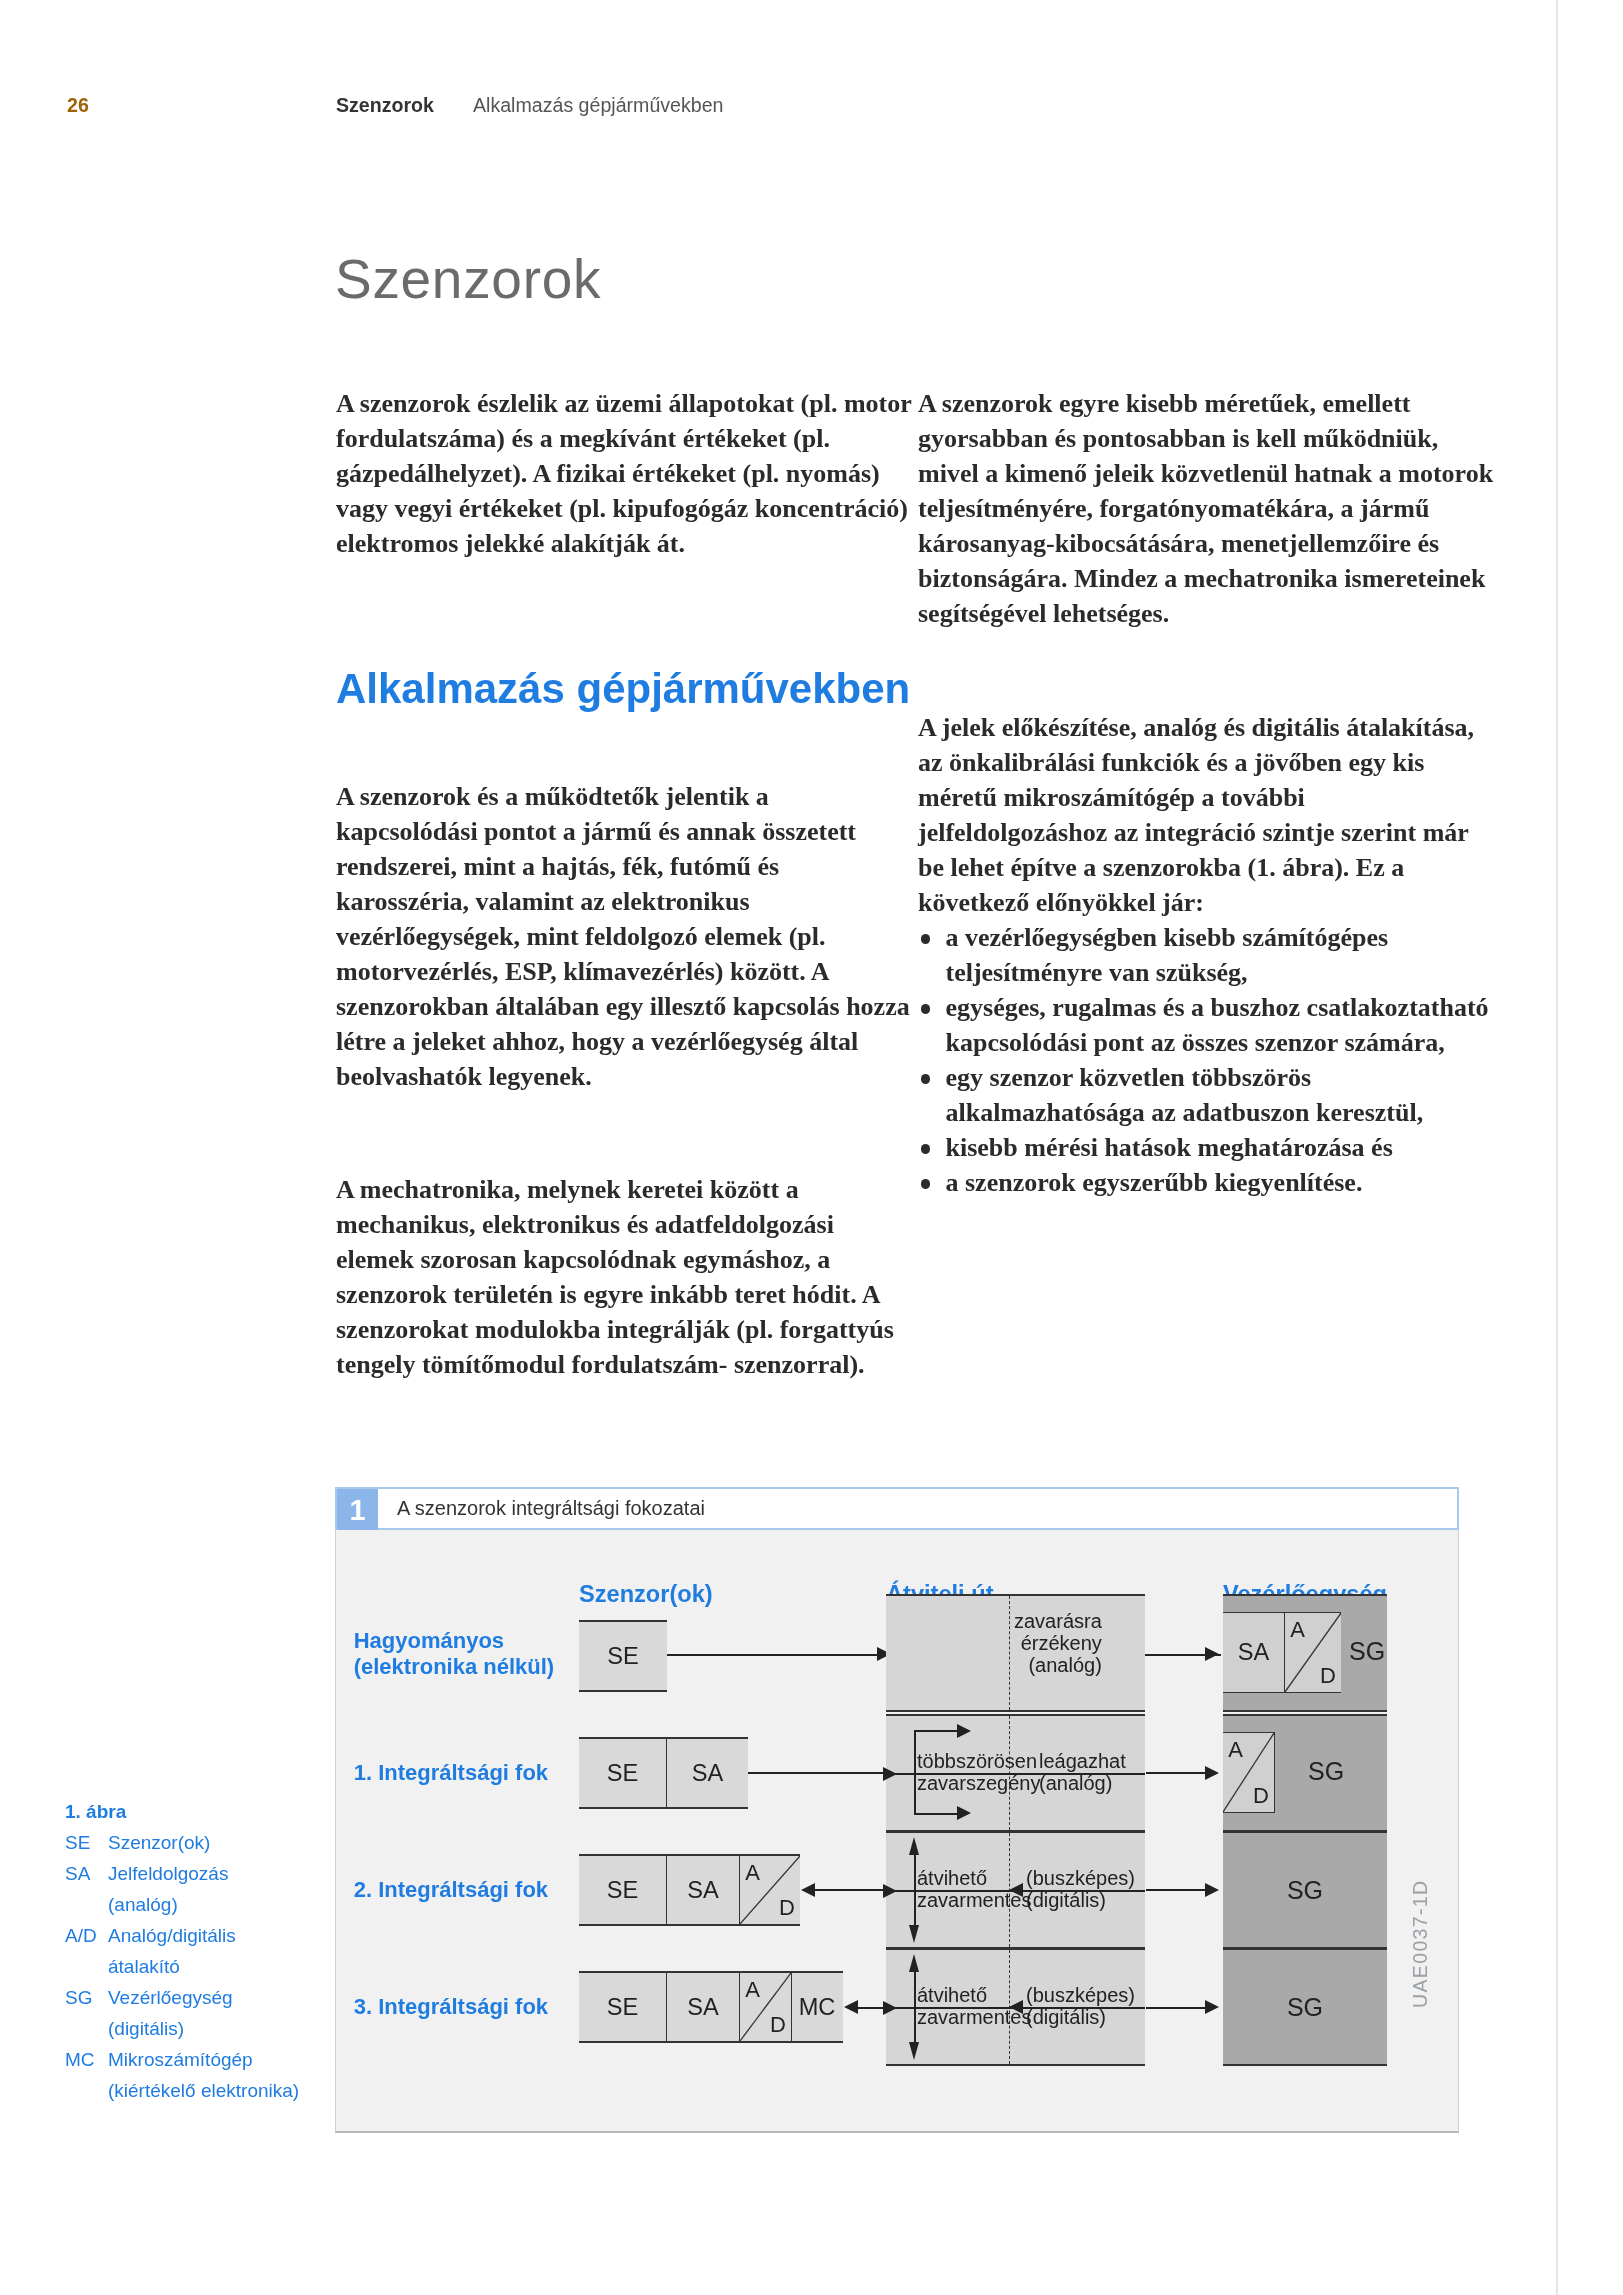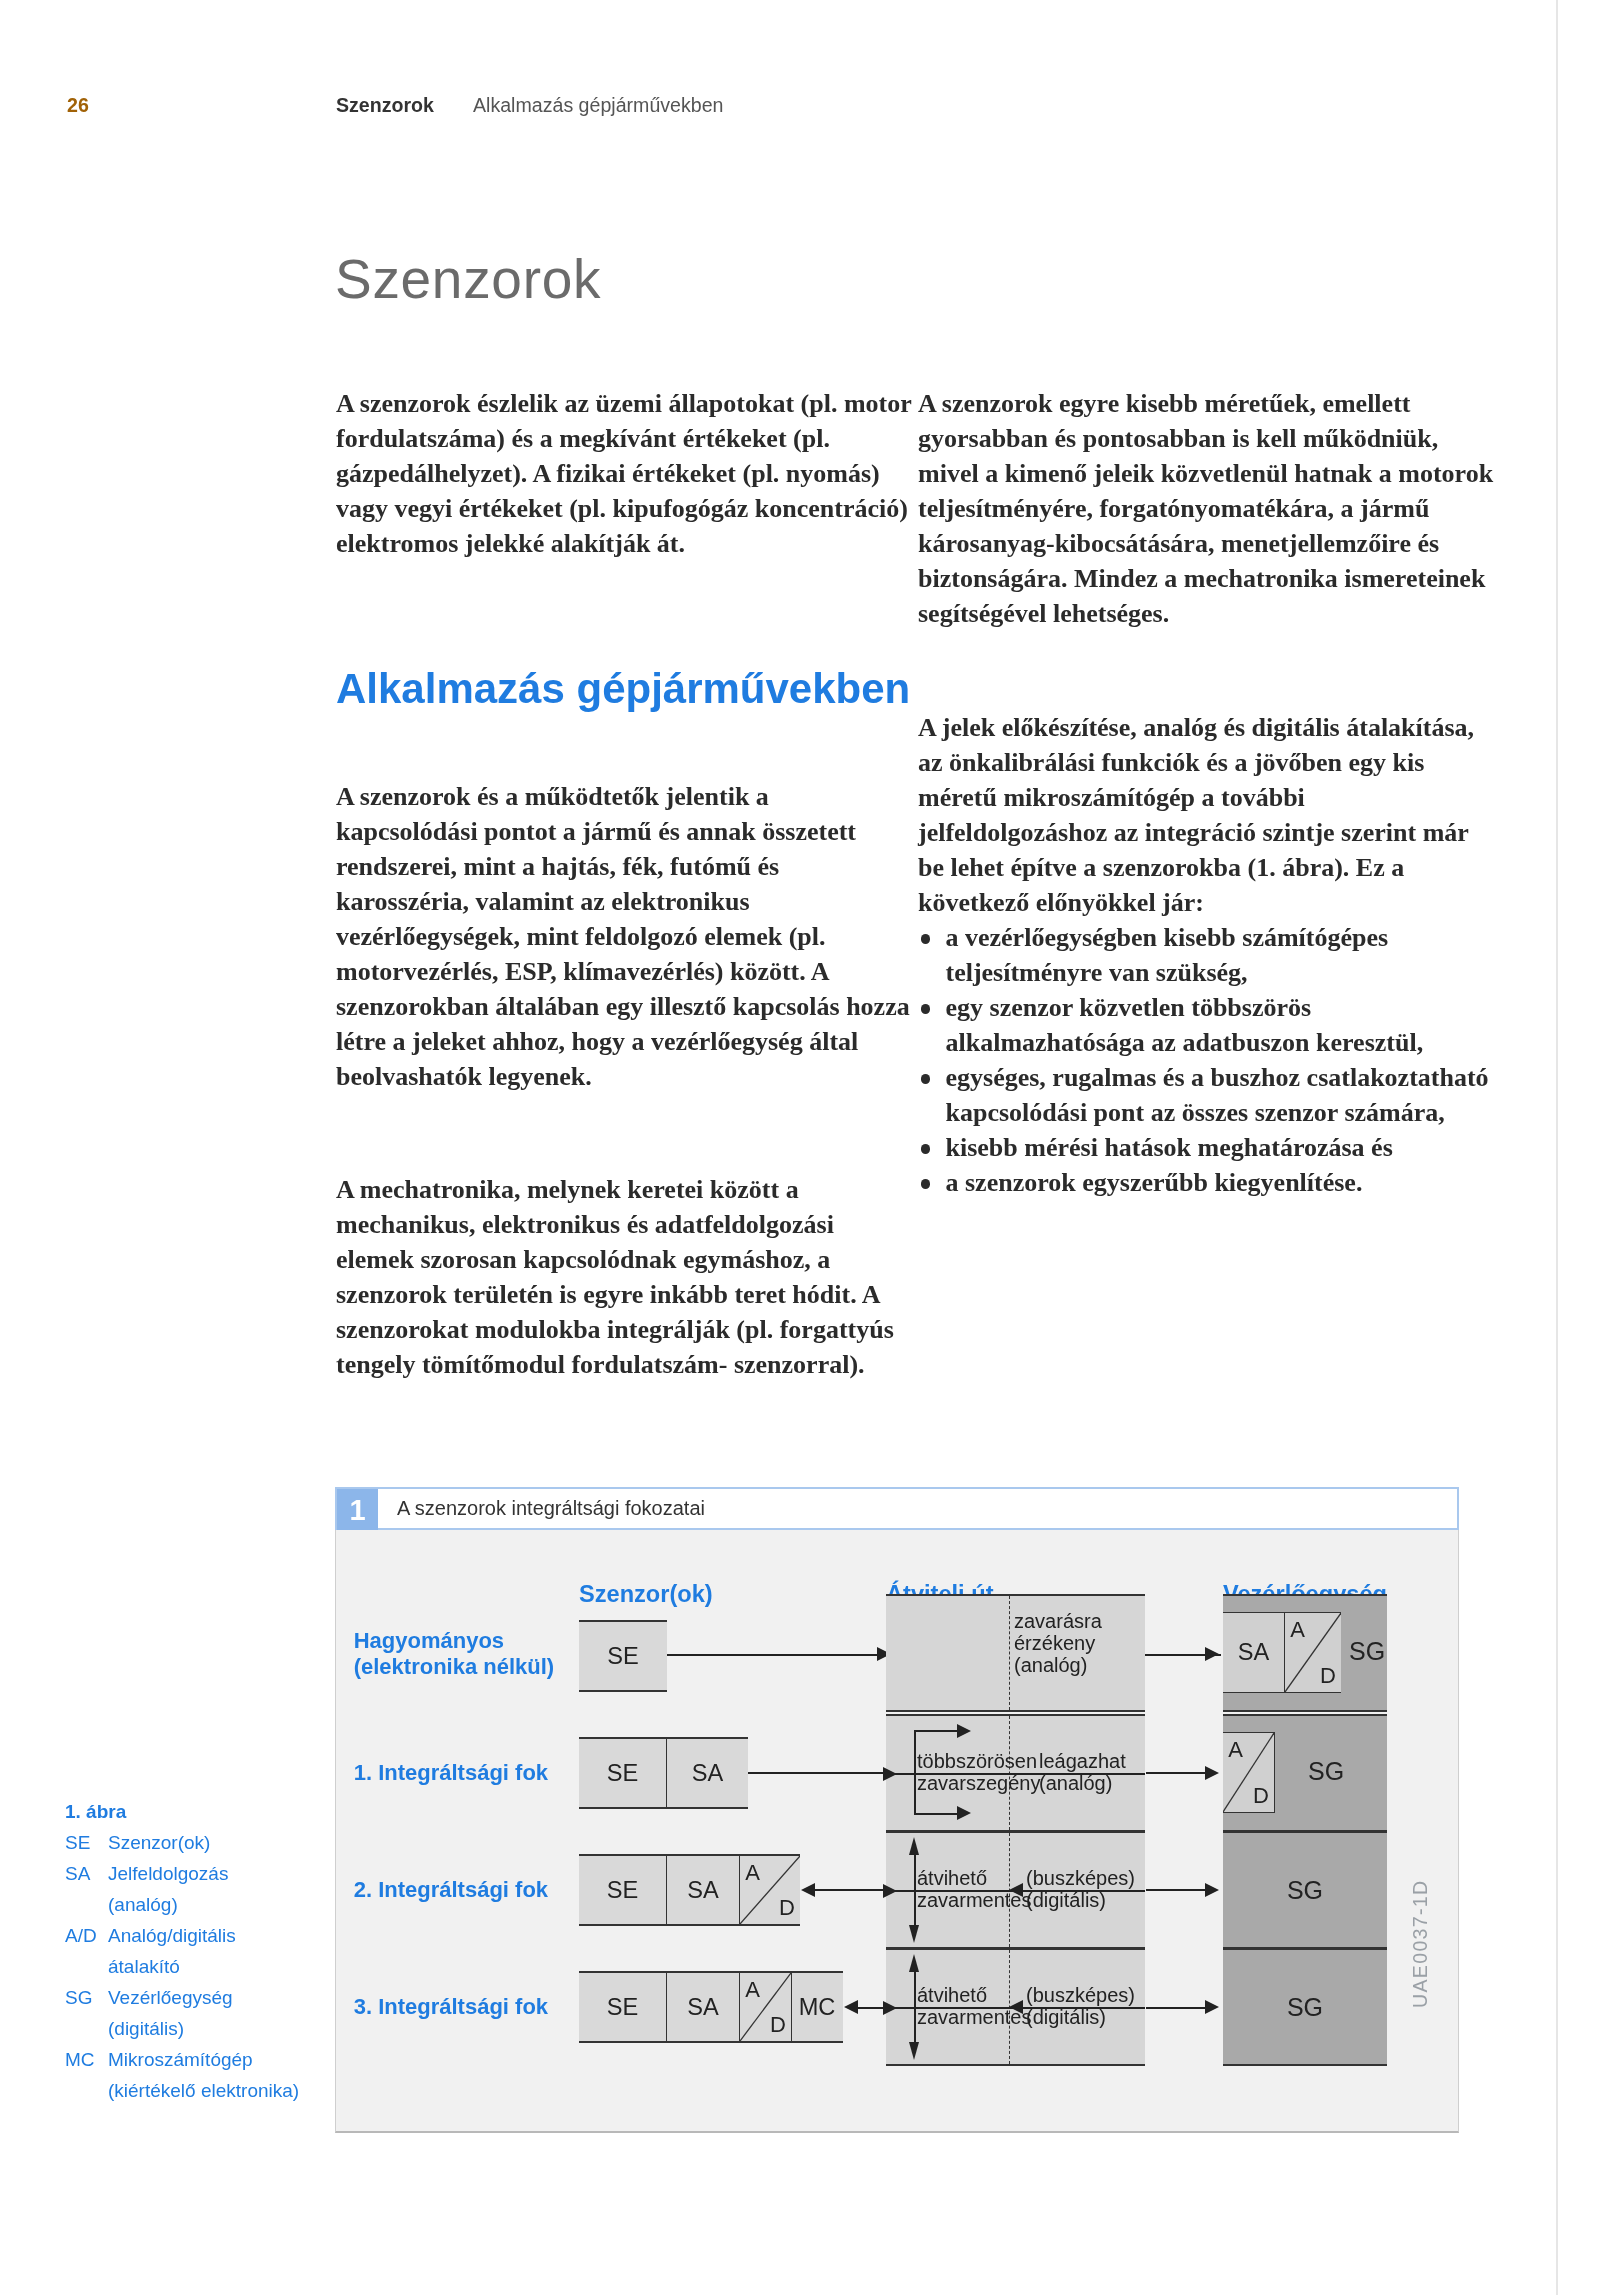--- a/index.html
+++ b/index.html
@@ -119,22 +119,22 @@
   <p>A mechatronika, melynek keretei között a mechanikus, elektronikus és adatfeldolgozási elemek szorosan kapcsolódnak egymáshoz, a szenzorok területén is egyre inkább teret hódit. A szenzorokat modulokba integrálják (pl. forgattyús tengely tömítőmodul fordulatszám- szenzorral).</p>
 </div>
 
 <div class="abs serif col rcol1">
   <p>A szenzorok egyre kisebb méretűek, emellett gyorsabban és pontosabban is kell működniük, mivel a kimenő jeleik közvetlenül hatnak a motorok teljesítményére, forgatónyomatékára, a jármű károsanyag-kibocsátására, menetjellemzőire és biztonságára. Mindez a mechatronika ismereteinek segítségével lehetséges.</p>
 </div>
 <div class="abs serif col rcol2">
   <p>A jelek előkészítése, analóg és digitális átalakítása, az önkalibrálási funkciók és a jövőben egy kis méretű mikroszámítógép a további jelfeldolgozáshoz az integráció szintje szerint már be lehet építve a szenzorokba (1. ábra). Ez a következő előnyökkel jár:</p>
   <ul class="bullets">
     <li>a vezérlőegységben kisebb számítógépes teljesítményre van szükség,</li>
+    <li>egységes, rugalmas és a buszhoz csatlakoztatható kapcsolódási pont az összes szenzor számára,</li>
     <li>egy szenzor közvetlen többszörös alkalmazhatósága az adatbuszon keresztül,</li>
-    <li>egységes, rugalmas és a buszhoz csatlakoztatható kapcsolódási pont az összes szenzor számára,</li>
     <li>kisebb mérési hatások meghatározása és</li>
     <li>a szenzorok egyszerűbb kiegyenlítése.</li>
   </ul>
 </div>
 
 <div class="abs sans caption">
   <div class="cap-title">1. ábra</div>
   <div class="cap-row">
     <span class="cap-abbr">SE</span>
     <span class="cap-desc">Szenzor(ok)</span>
@@ -173,21 +173,21 @@
       <div>Hagyományos</div>
       <div>(elektronika nélkül)</div>
     </div>
     <div class="blk" style="left:243px; top:90px; width:88px; height:72px;">
       <span>SE</span>
     </div>
     <div class="line" style="left:331px; top:124px; width:554px;"></div>
     <div class="arrow-r" style="left:541px; top:117px;"></div>
     <div class="trans" style="left:550px; top:64px;">
       <div class="divider"></div>
-      <div class="t-text" style="left:128px; top:14.4px;">
+      <div class="t-text" style="left:128px; top:14.4px;text-align:right;">
         <div>zavarásra</div>
         <div>érzékeny</div>
         <div>(analóg)</div>
       </div>
     </div>
     <div class="line" style="left:810px; top:124px; width:59px;"></div>
     <div class="arrow-r" style="left:869px; top:117px;"></div>
     <div class="sgbox" style="left:887px; top:64px;">
       <div class="blk" style="left:0; top:15.7px; width:118px; height:81px; background:#d0d0d0; border-top:1.3px solid #333; border-bottom:1.3px solid #333;">
         <div class="cell" style="left:0; width:62px;">

